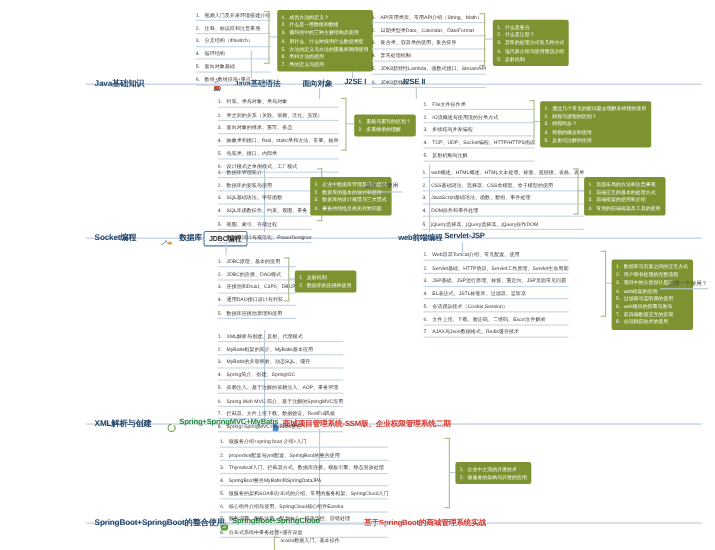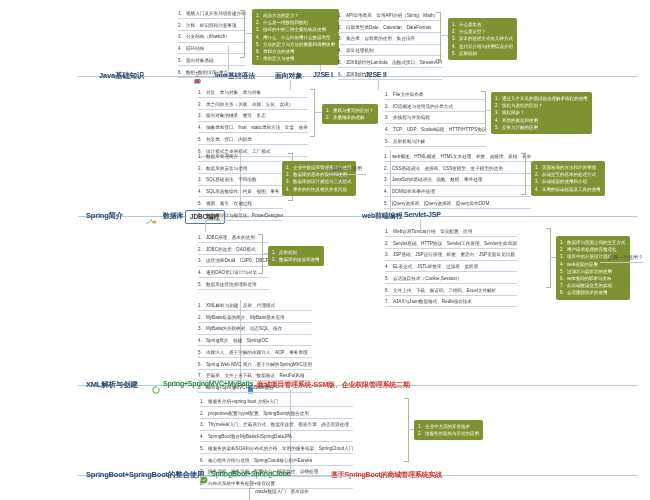--- a/index.html
+++ b/index.html
@@ -89,21 +89,21 @@
   .spring-ic{width:8px;height:8px;}
   .boot-ic{width:8px;height:8px;}
 </style>
 </head>
 <body>
 
 <div class="canvas">
 
   <div class="trunk" style="left:78px;top:76px;width:560px;"></div>
 
-  <div class="node lvl1" style="left:86px;top:71px;margin-left:13px;">Java基础知识</div>
+  <div class="node lvl1" style="left:86px;top:71px;">Java基础知识</div>
 
   <span class="icon java-cup" style="left:193px;top:70px;">
     <svg width="9" height="11" viewBox="0 0 18 22">
       <path d="M5 13h7a3 3 0 0 1 0 6H5z" fill="none" stroke="#5a4633" stroke-width="1.4"></path>
       <rect x="3" y="13" width="10" height="6" rx="1" fill="#c94b3a"></rect>
       <path d="M6 3c2 2-1 3 0 5M9 2c2 2-1 3 0 5" stroke="#4a6fa5" stroke-width="1.2" fill="none"></path>
       <rect x="2" y="19" width="13" height="2" rx="1" fill="#4a6fa5"></rect>
     </svg>
   </span>
 
@@ -186,21 +186,21 @@
   <div class="gbox" style="left:491px;top:92px;">
     <div class="li"><span class="num">1.</span><span>通过几个常见的面试题去理解多线程的使用</span></div>
     <div class="li"><span class="num">2.</span><span>线程与进程的区别？</span></div>
     <div class="li"><span class="num">3.</span><span>线程同步？</span></div>
     <div class="li"><span class="num">4.</span><span>死锁的概念和使用</span></div>
     <div class="li"><span class="num">5.</span><span>反射与注解的应用</span></div>
   </div>
 
   <div class="trunk" style="left:78px;top:216px;width:560px;"></div>
 
-  <div class="node lvl1" style="left:86px;top:211px;">Spring简介</div>
+  <div class="node lvl1" style="left:86px;top:211px;">Socket编程</div>
 
   <span class="icon mysql-ic" style="left:146px;top:211px;">
     <svg width="11" height="8" viewBox="0 0 22 16">
       <path d="M1 13c4-1 7-4 9-8 1 3 3 6 6 7" fill="none" stroke="#5c8aa8" stroke-width="1.5"></path>
       <ellipse cx="17" cy="10" rx="4" ry="3" fill="#e8a33d"></ellipse>
     </svg>
   </span>
 
   <div class="node lvl2" style="left:163px;top:211px;">数据库</div>
   <div class="node boxed" style="left:185px;top:210px;">JDBC编程</div>

